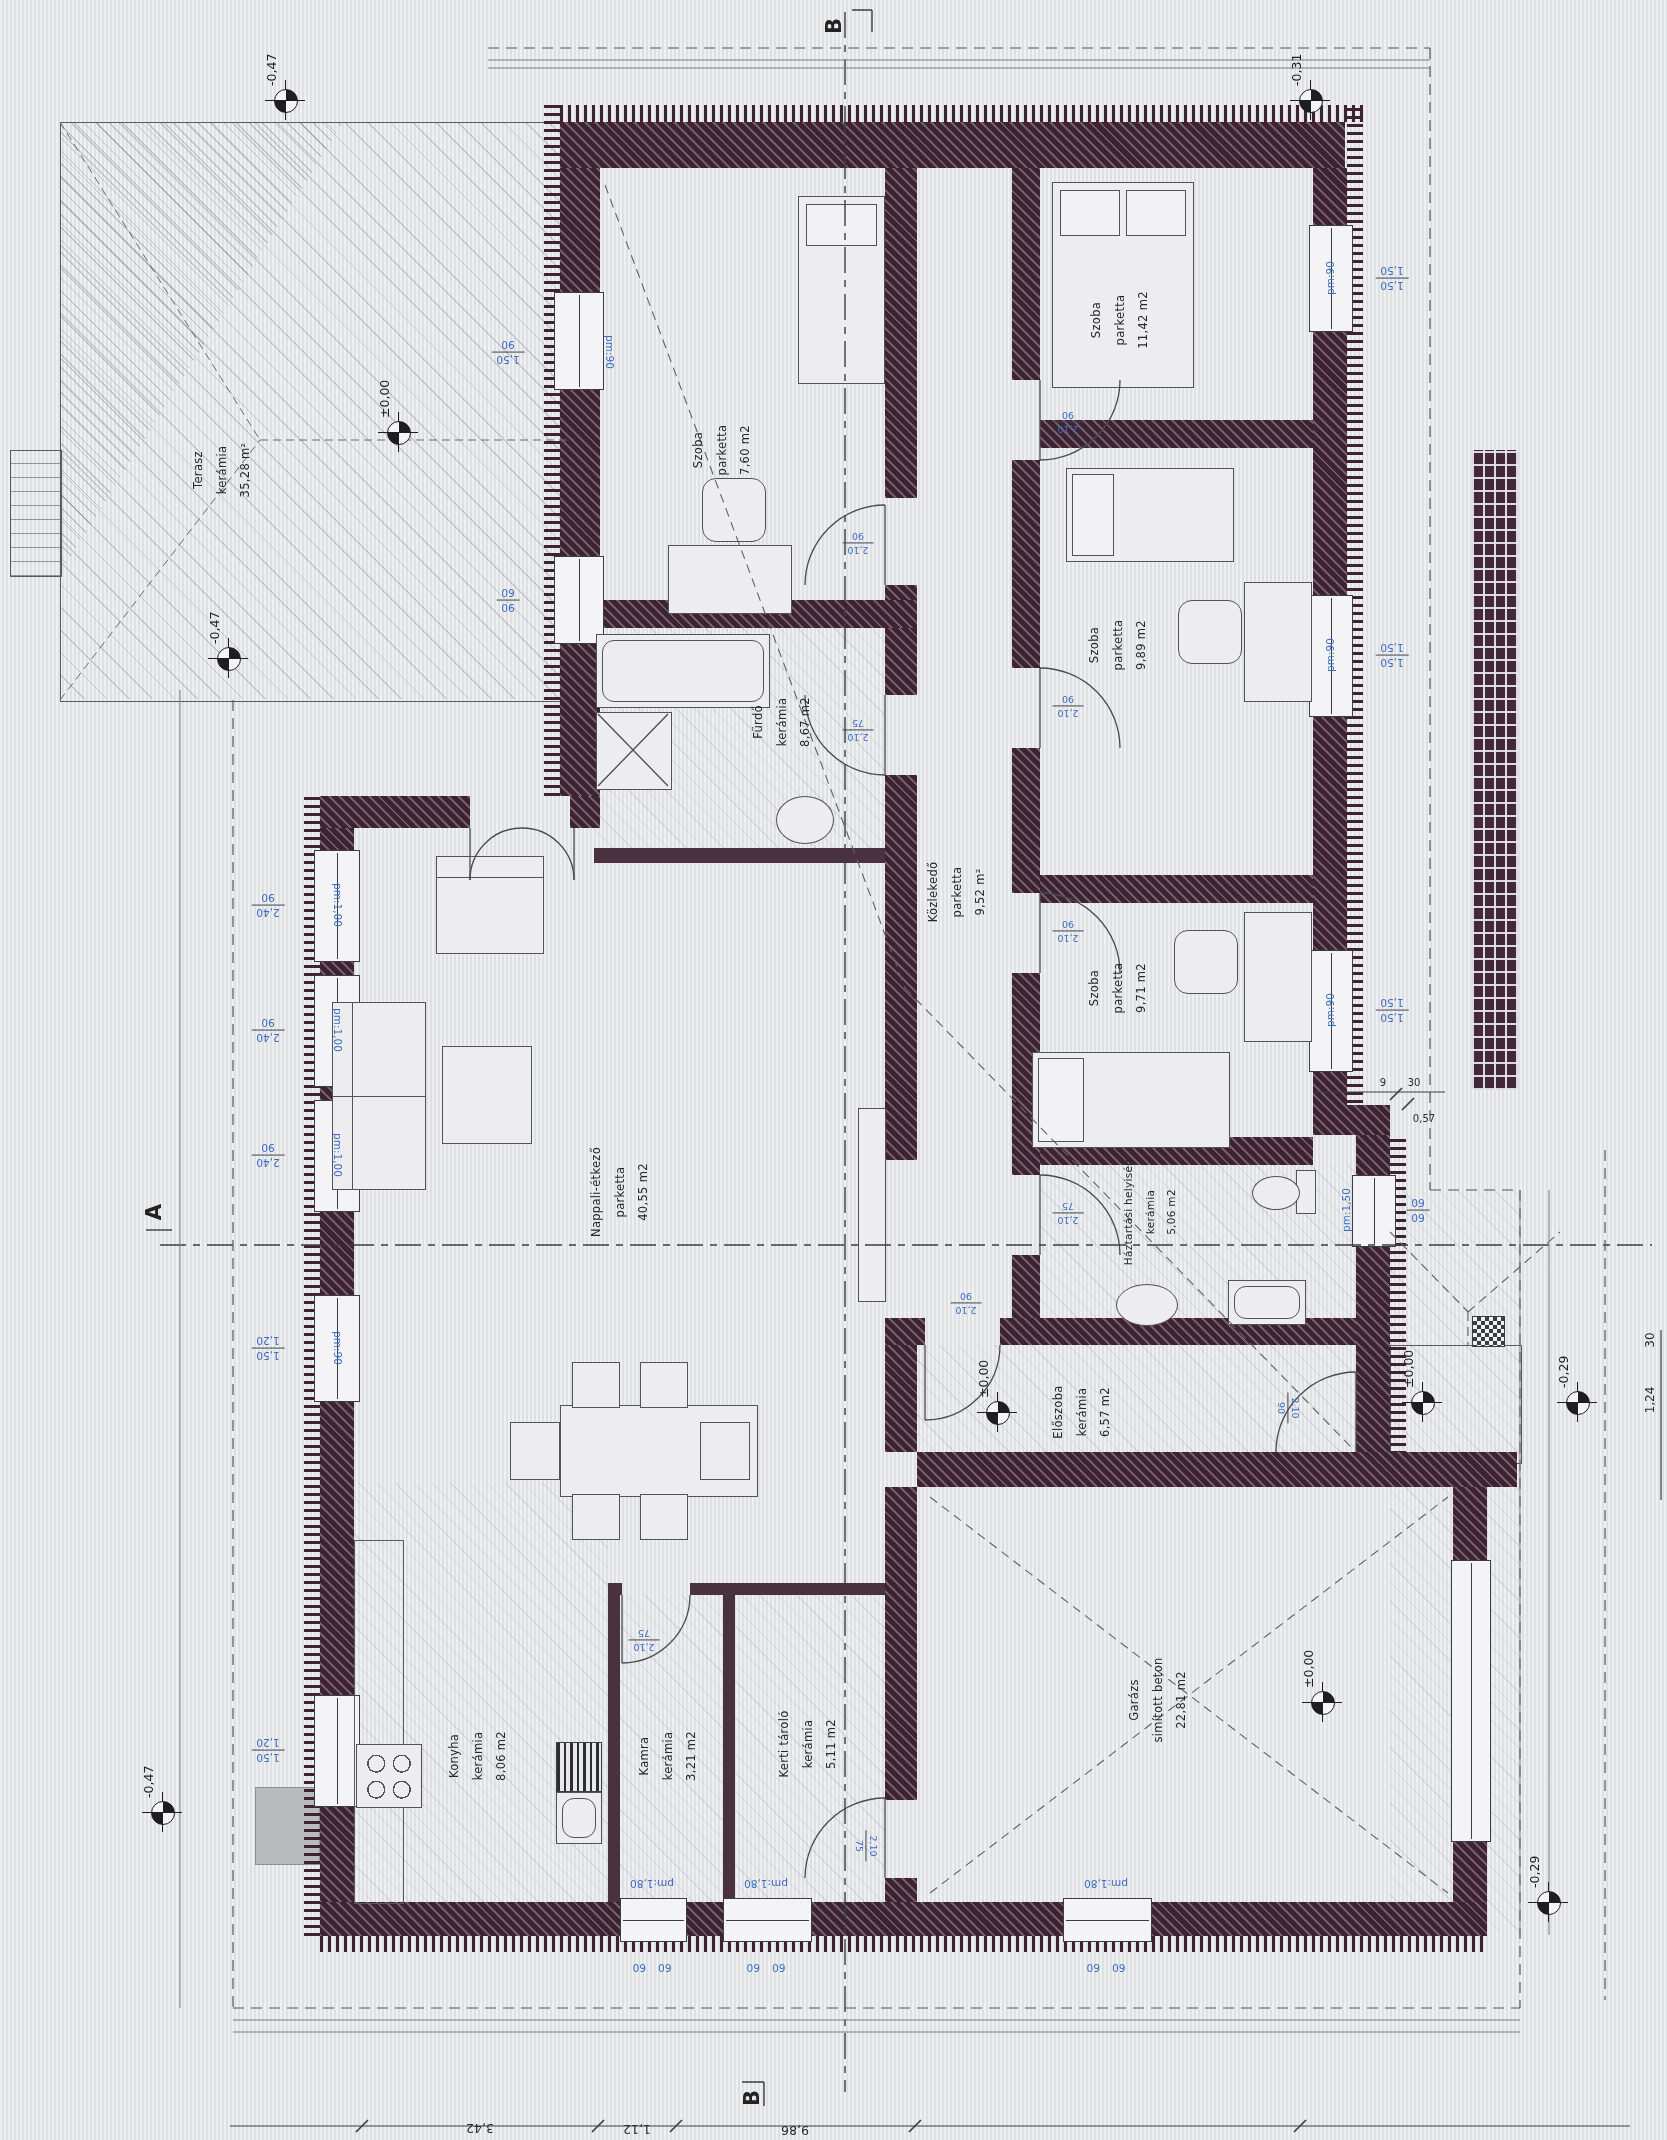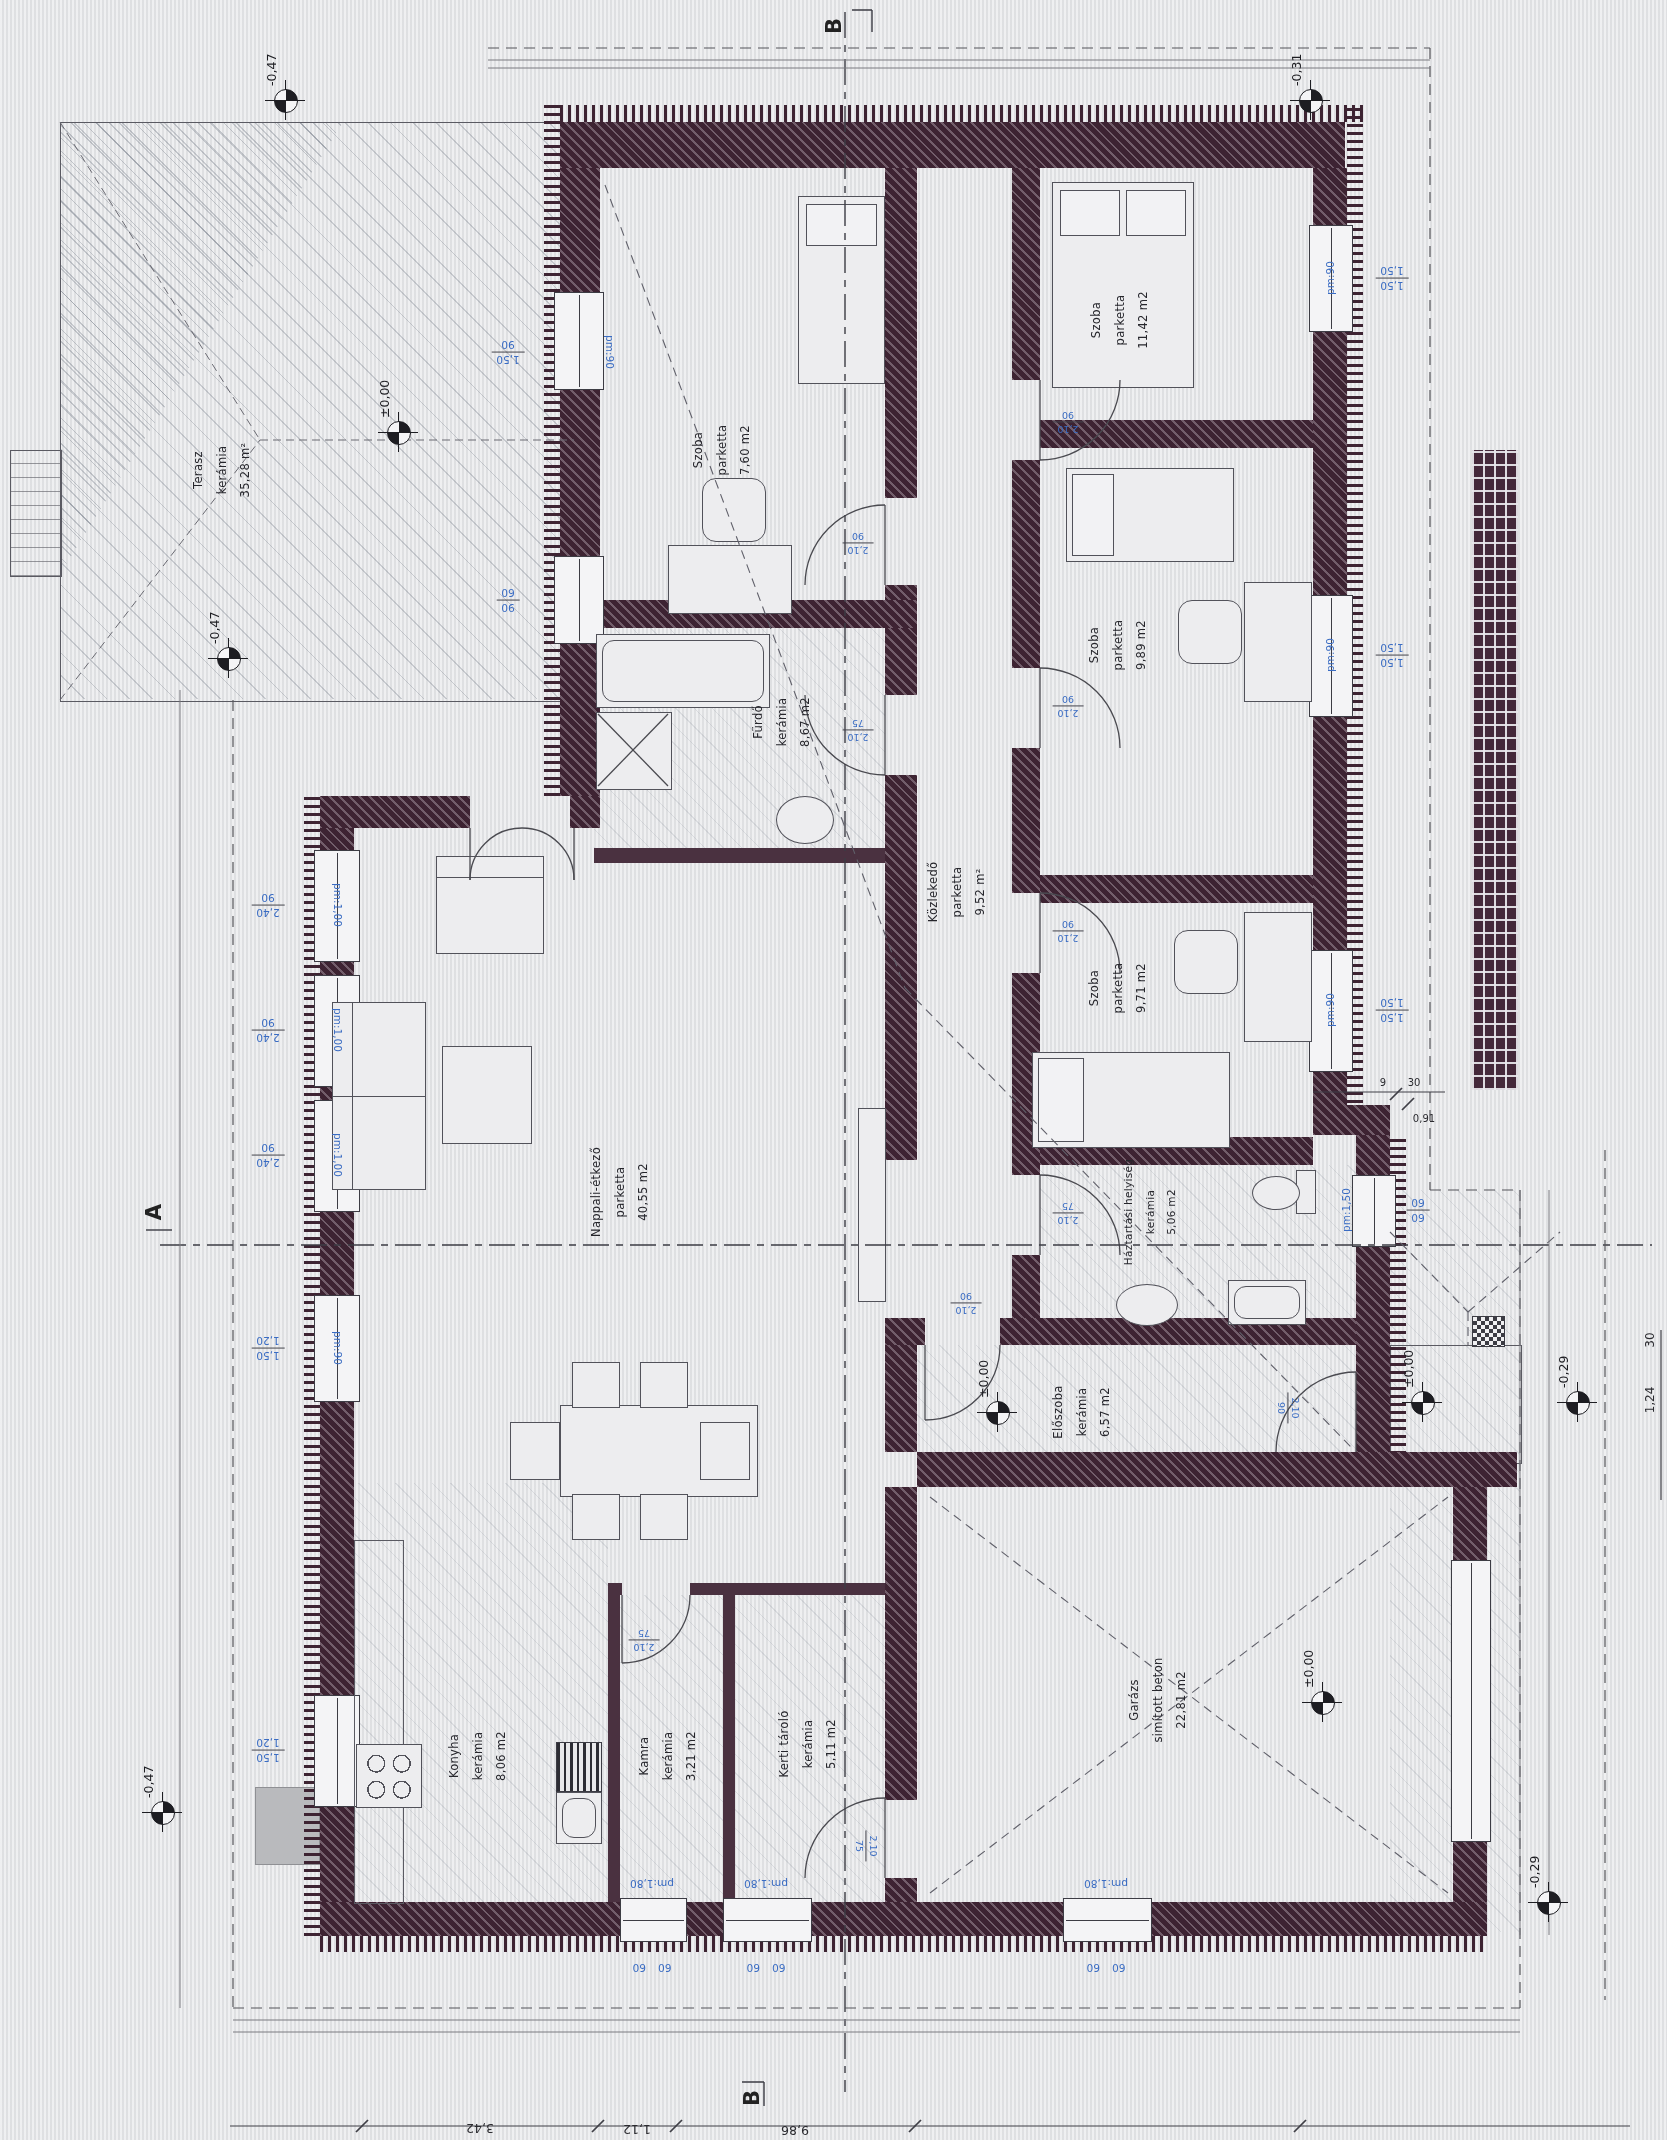--- a/index.html
+++ b/index.html
@@ -468,18 +468,18 @@
       <span class="etext">-0,31</span>
     </div>
 
   <div class="chlabel" style="left:480px;top:2128px;">3,42</div>
   <div class="chlabel" style="left:637px;top:2129px;">1,12</div>
   <div class="chlabel" style="left:795px;top:2130px;">9,86</div>
   <div class="vchlabel" style="left:1650px;top:1400px;">1,24</div>
   <div class="vchlabel" style="left:1650px;top:1340px;">30</div>
   <div class="sdim" style="left:1383px;top:1082px;">9</div>
   <div class="sdim" style="left:1414px;top:1082px;">30</div>
-  <div class="sdim" style="left:1424px;top:1118px;">0,91</div>
+  <div class="sdim" style="left:1424px;top:1118px;">0,57</div>
   <div class="seclabel" style="left:834px;top:26px;">B</div>
   <div class="seclabel" style="left:752px;top:2098px;">B</div>
   <div class="seclabel" style="left:154px;top:1212px;">A</div>
 
 </div>
 
 </body></html>

